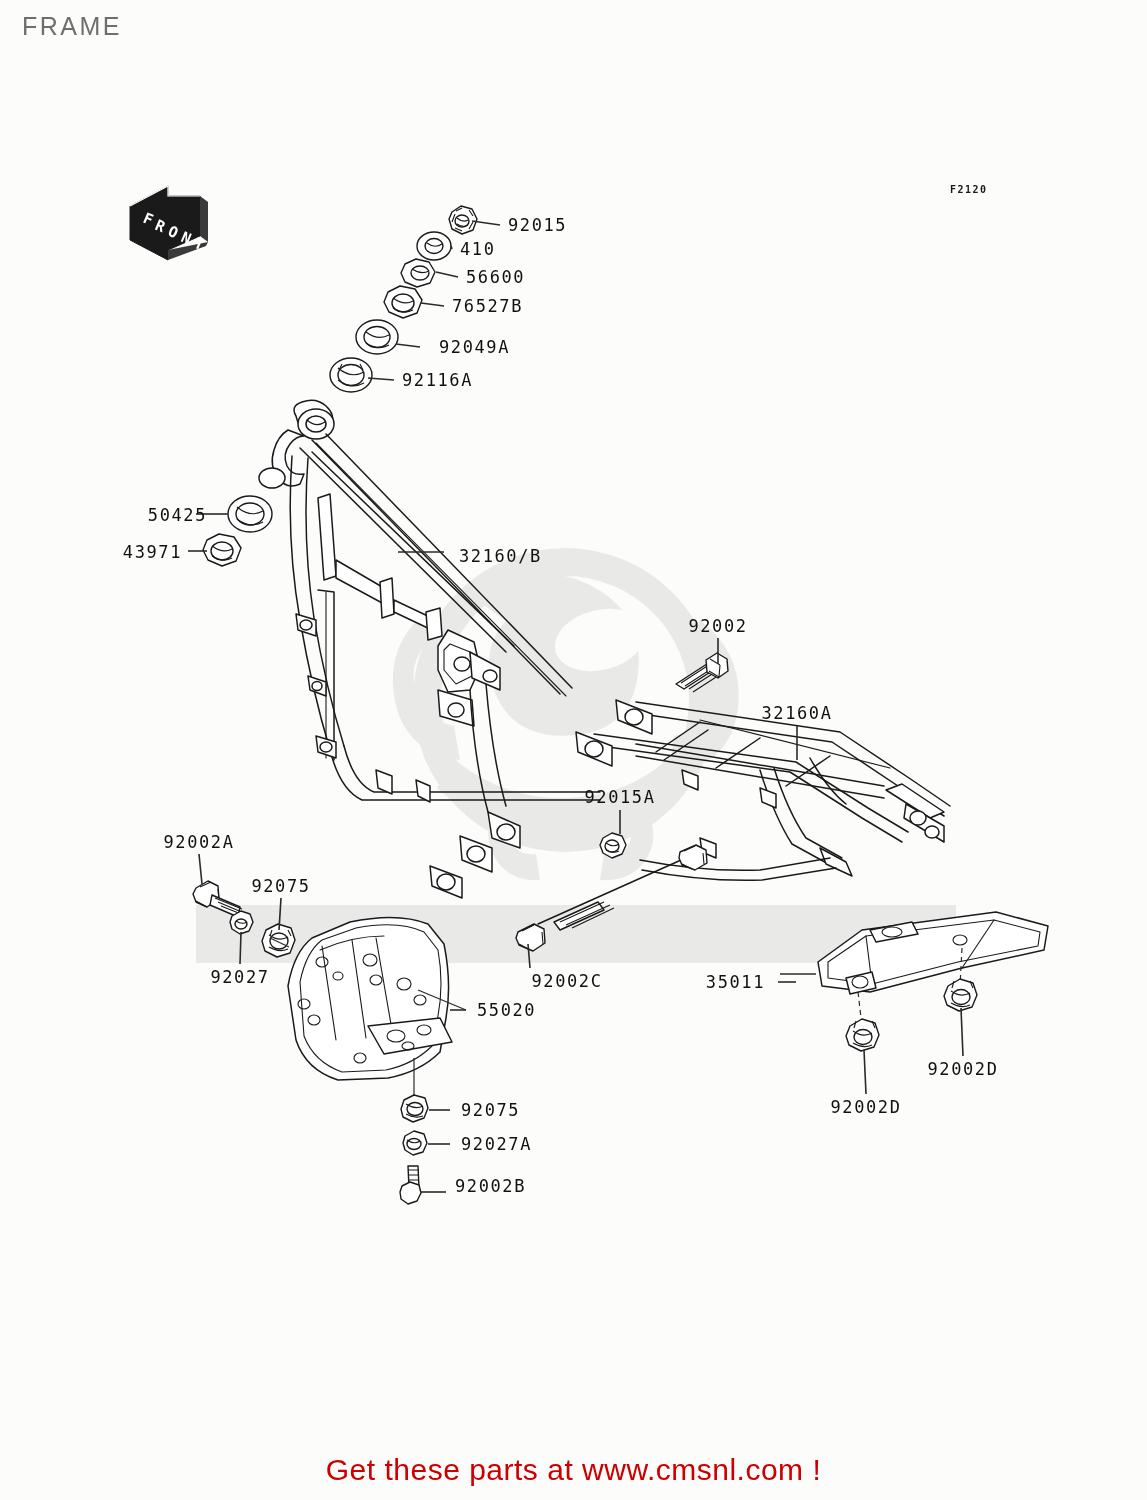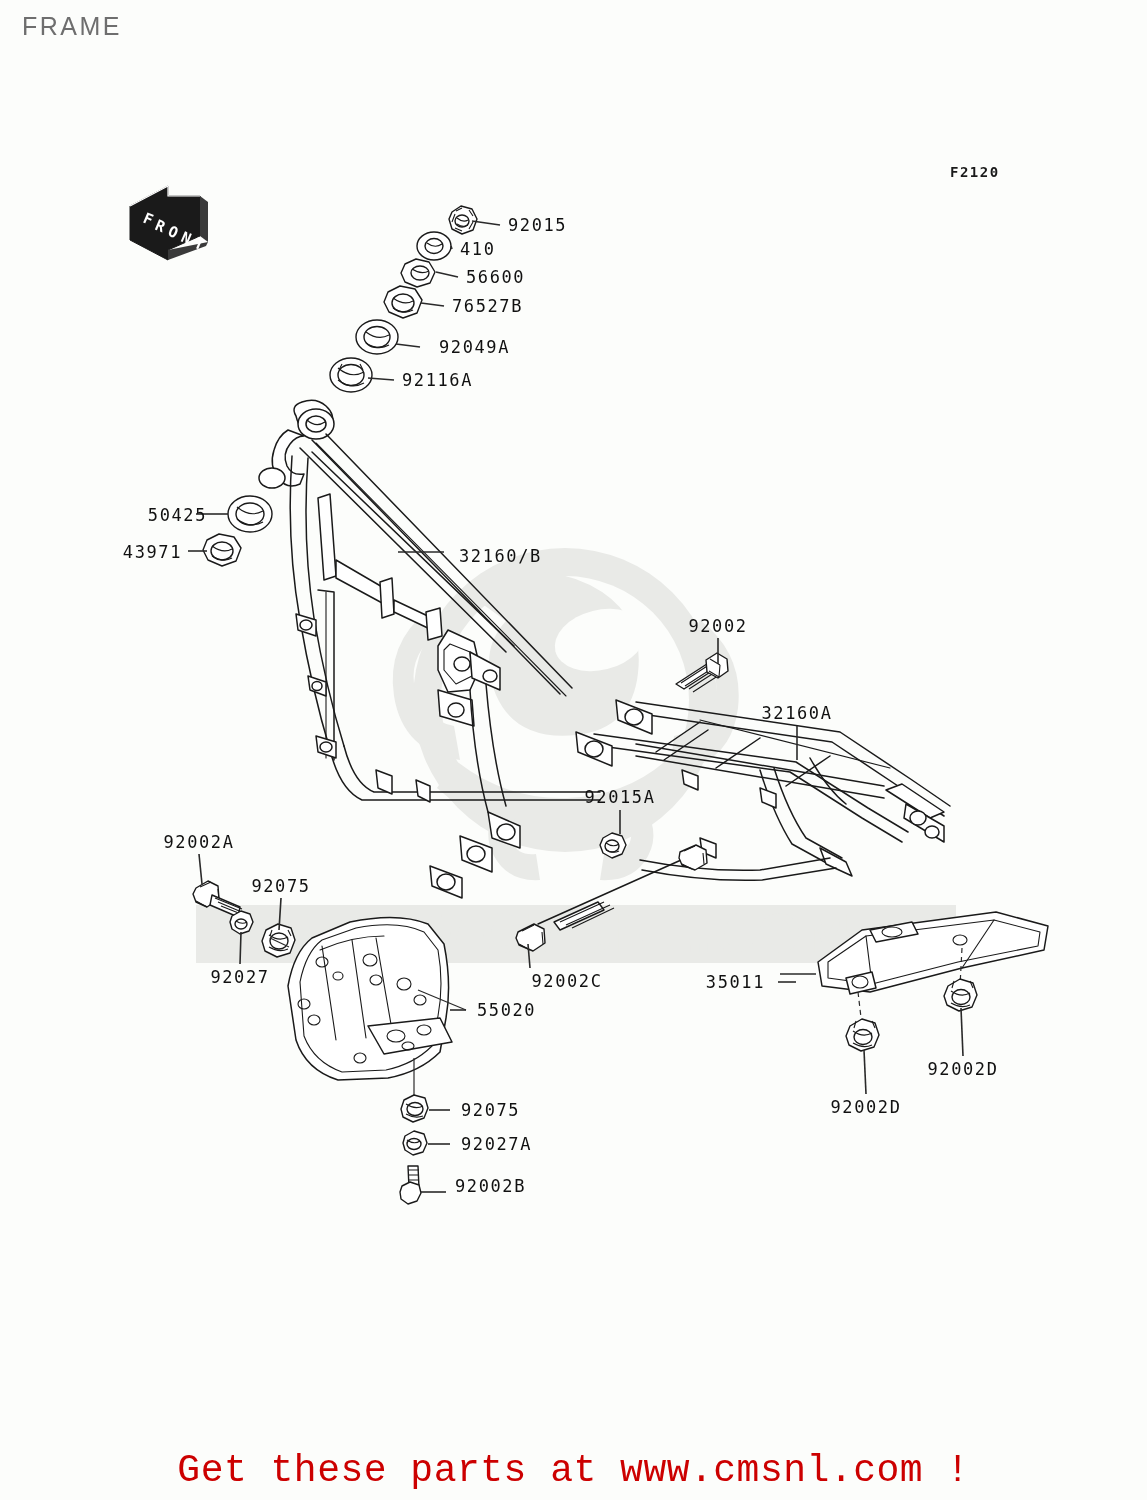--- a/index.html
+++ b/index.html
@@ -26,22 +26,22 @@
     letter-spacing: 2.5px;
     color: #6e6e6e;
     font-weight: 400;
     font-family: "Liberation Sans", sans-serif;
     white-space: nowrap;
     text-align: right;
   }
   #fig-code {
     position: absolute;
     left: 950px;
-    top: 164px;
-    font-size: 14px;
+    top: 184px;
+    font-size: 10px;
     letter-spacing: 1.5px;
     color: #1a1a1a;
     font-family: "DejaVu Sans Mono", monospace;
     font-weight: 700;
     white-space: nowrap;
   }
 
   
   #diagram-canvas {
     position: absolute;
@@ -71,22 +71,22 @@
   #footer-banner {
     position: absolute;
     left: 0;
     top: 1440px;
     width: 1147px;
     height: 60px;
     display: flex;
     align-items: center;
     justify-content: center;
     color: #cc0000;
-    font-family: Liberation Mono, monospace;
-    font-size: 38px;
+    font-family: Liberation Sans, sans-serif;
+    font-size: 30px;
     font-weight: 400;
     letter-spacing: 0.5px;
     white-space: nowrap;
   }
 </style>
 </head>
 <body>
 
 <div id="page-title">FRAME</div>
 <div id="fig-code">F2120</div>

